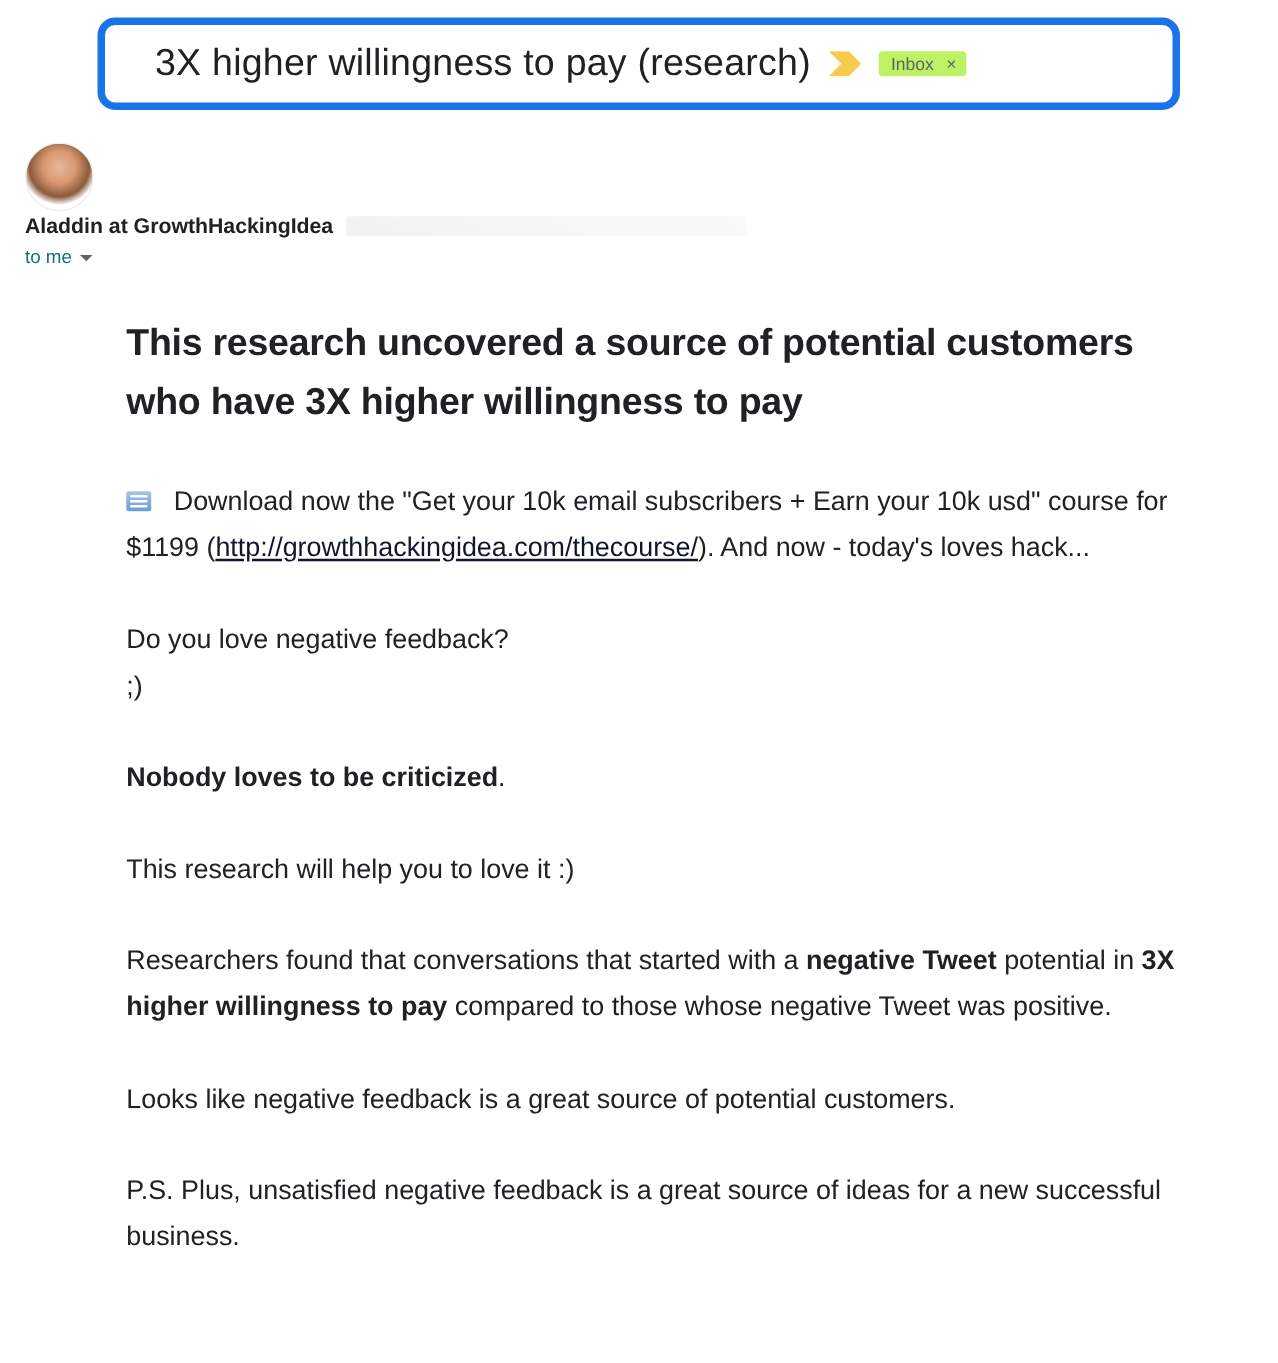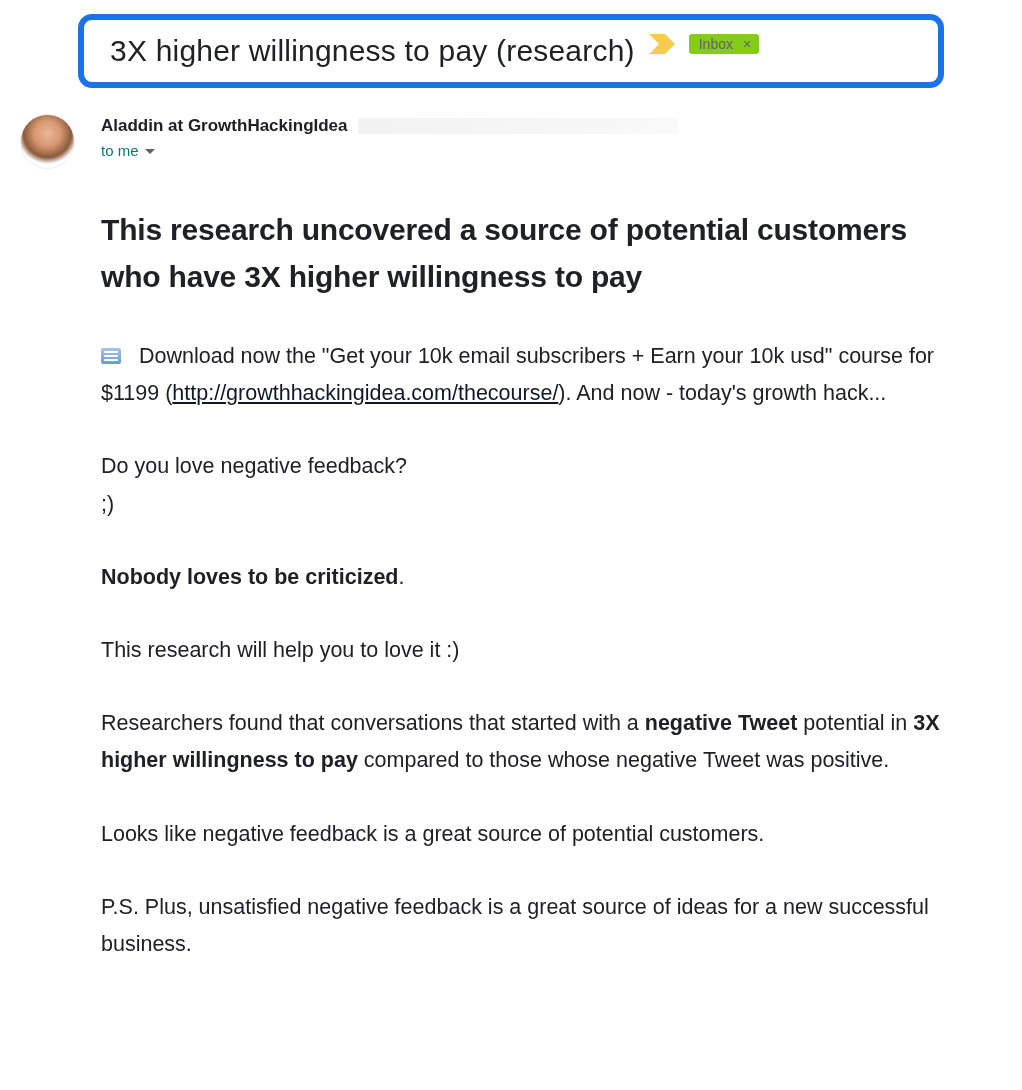--- a/index.html
+++ b/index.html
@@ -10,54 +10,55 @@
     body {
       font-family: -apple-system, BlinkMacSystemFont, "Helvetica Neue", Arial, sans-serif;
       background: #fff;
       width: 1022px;
       color: #202124;
     }
     .subject-bar {
       margin: 14px 78px 0 78px;
       border: 6px solid #1a73e8;
       border-radius: 14px;
-      padding: 14px 26px;
-      display: flex;
-      align-items: flex-start;
+      padding: 14px 40px;
+      display: flex;
+      align-items: center;
       gap: 14px;
       background: #fff;
     }
     .subject-text {
       font-size: 30px;
       font-weight: 400;
       color: #202124;
       letter-spacing: 0.2px;
     }
     .inbox-label {
-      background: #84cc16;
+      background: #bef264;
       border-radius: 3px;
       padding: 2px 4px 2px 10px;
       display: inline-flex;
       align-items: center;
       gap: 6px;
       font-size: 14px;
       color: #5f6368;
     }
     .inbox-label-close {
       font-family: Arial, sans-serif;
       font-size: 14px;
       color: #5f6368;
       cursor: pointer;
       padding: 0 4px;
     }
     .email-container {
       margin-top: 26px;
       display: flex;
       align-items: flex-start;
       padding: 0 20px;
+      flex-direction: column;
     }
     .avatar {
       width: 55px;
       height: 55px;
       border-radius: 50%;
       flex-shrink: 0;
       margin-right: 26px;
       background: radial-gradient(circle at 50% 35%, #e8b89b 0%, #d89770 30%, #8b5a3c 55%, #fff 70%);
       border: 1px solid #eee;
     }
@@ -179,21 +180,21 @@
       <span class="chevron-down"></span>
     </div>
   </div>
 </div>
 
 <div class="email-body">
   <div class="body-heading">This research uncovered a source of potential customers who have 3X higher willingness to pay</div>
 
   <div class="body-text">
     <p>
-      <span class="para-icon"></span><span> Download now the "Get your 10k email subscribers + Earn your 10k usd" course for $1199 (</span><a class="body-link">http://growthhackingidea.com/thecourse/</a><span>). And now - today's growth hack...</span>
+      <span class="para-icon"></span><span> Download now the "Get your 10k email subscribers + Earn your 10k usd" course for $1199 (</span><a class="body-link">http://growthhackingidea.com/thecourse/</a><span>). And now - today's loves hack...</span>
     </p>
 
     <p class="tight">Do you love negative feedback?</p>
     <p>;)</p>
 
     <p>
       <span class="bold">Nobody loves to be criticized</span><span>.</span>
     </p>
 
     <p>This research will help you to love it :)</p>

